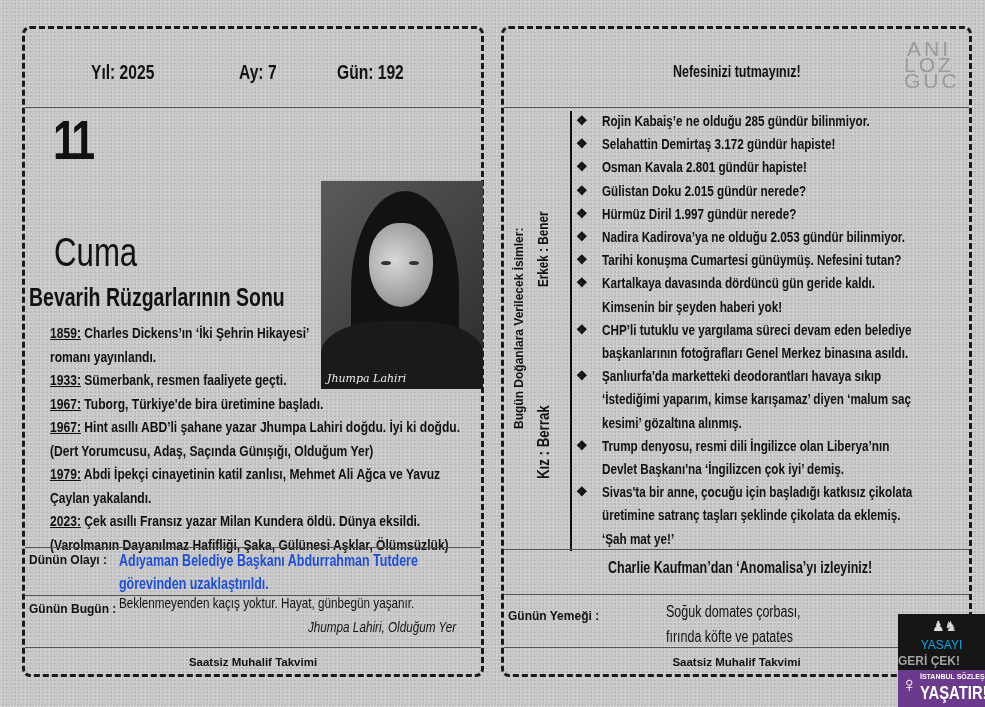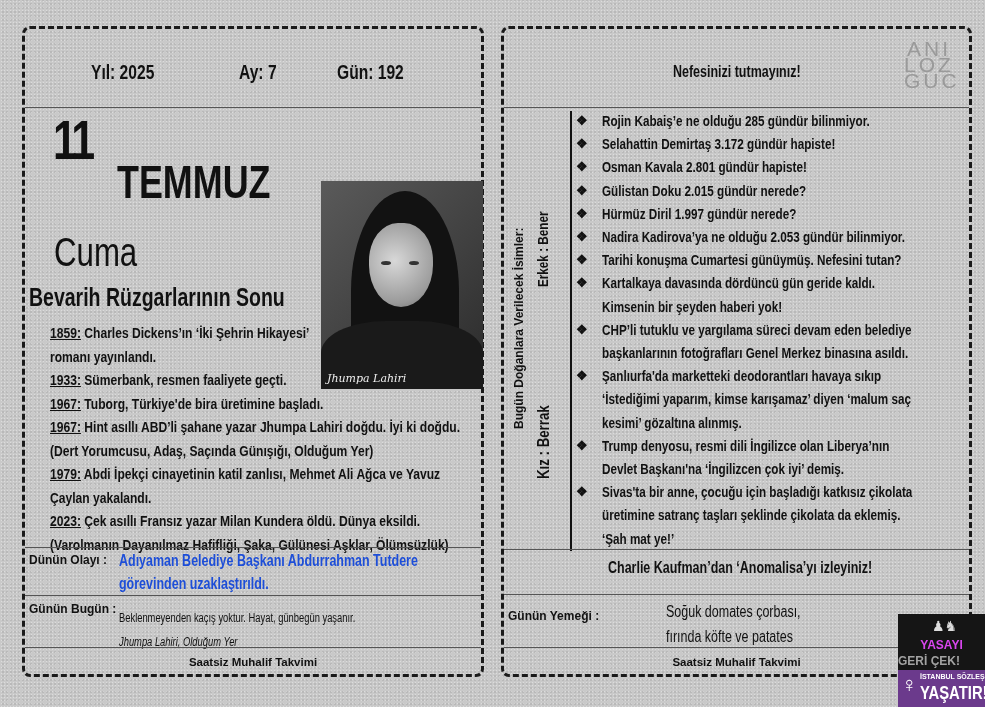--- a/index.html
+++ b/index.html
@@ -55,38 +55,37 @@
   #logo { position:absolute; left:400px; top:12px; width:50px; color:#9a9a9a; font-size:21px; line-height:16px; letter-spacing:3px; text-align:center; }
   #vdiv { position:absolute; left:66px; top:82px; width:2px; height:440px; background:#111; }
   .rot-wrap { position:absolute; transform:rotate(-90deg); transform-origin:left top; white-space:nowrap; }
   .news { position:absolute; left:70px; top:80px; width:395px; font-size:15px; font-weight:bold; line-height:23.2px; }
   .news-item { position:relative; padding-left:28px; }
   .bullet { position:absolute; left:2px; top:0; font-size:13px; }
   .news-text { display:block; width:128%; transform:scaleX(0.78); transform-origin:left top; }
 
   #badge { position:absolute; left:898px; top:614px; width:87px; height:93px; background:#151515; }
   #badge .top { position:absolute; left:0; top:0; width:87px; height:54px; }
-  #badge .yasayi { position:absolute; left:0; right:0; top:24px; text-align:center; color:#d946ef; font-weight:bold; font-size:12px; }
+  #badge .yasayi { position:absolute; left:0; right:0; top:24px; text-align:center; color:#0ea5e9; font-weight:normal; font-size:12px; }
   #badge .geri { position:absolute; left:0; right:0; top:40px; text-align:left; color:#a3a3a3; font-weight:bold; font-size:12px; }
   #badge .bottom { position:absolute; left:0; top:56px; width:87px; height:37px; background:#6b3a8c; }
   #badge .ist { position:absolute; left:22px; top:3px; color:#fff; font-size:7px; font-weight:bold; white-space:nowrap; }
   #badge .yasatir { position:absolute; left:22px; top:12px; color:#fff; font-size:19px; font-weight:bold; white-space:nowrap; }
   #badge .venus { position:absolute; left:3px; top:4px; color:#fff; font-size:22px; line-height:1; }
 </style>
 </head>
 <body>
 
 <div id="left" class="panel">
   <div class="abs hdr-item" style="left:66px;"><span class="narrow">Yıl: 2025</span></div>
   <div class="abs hdr-item" style="left:214px;"><span class="narrow">Ay: 7</span></div>
   <div class="abs hdr-item" style="left:312px;text-align:right;"><span class="narrow">Gün: 192</span></div>
   <div class="hline" style="top:78px;"></div>
 
   <div class="abs" id="daynum"><span class="narrow">11</span></div>
-  <div class="abs" id="month"><span class="narrow">TEMMUZ</span></div>
   <div class="abs" id="weekday"><span class="narrow">Cuma</span></div>
   <div class="abs" id="dtitle"><span class="narrow">Bevarih Rüzgarlarının Sonu</span></div>
 
   <div id="photo">
     <div class="hair"></div>
     <div class="body-dark"></div>
     <div class="face"></div>
     <div class="eye" style="left:60px;"></div>
     <div class="eye" style="left:88px;"></div>
     <div id="photo-caption">Jhumpa Lahiri</div>
@@ -106,21 +105,21 @@
   </div>
 
   <div class="hline" style="top:518px;"></div>
   <div class="abs label-small" style="left:4px; top:524px;"><span>Dünün Olayı</span> :</div>
   <div class="abs red" style="left:94px; top:520px; font-size:16px; font-weight:bold; line-height:23px;">
     <div><span class="narrow">Adıyaman Belediye Başkanı Abdurrahman Tutdere</span></div>
     <div><span class="narrow">görevinden uzaklaştırıldı.</span></div>
   </div>
   <div class="hline" style="top:566px;"></div>
   <div class="abs label-small" style="left:4px; top:573px;"><span>Günün Bugün</span> :</div>
-  <div class="abs" style="left:94px; top:577px; font-size:12px; line-height:24px;">
+  <div class="abs" style="left:94px; top:562px; font-size:15px; line-height:24px;text-align:right;">
     <div><span class="narrow">Beklenmeyenden  kaçış yoktur. Hayat, günbegün yaşanır.</span></div>
     <div style="font-style:italic;"><span class="narrow">Jhumpa Lahiri, Olduğum Yer</span></div>
   </div>
   <div class="hline" style="top:618px;"></div>
   <div class="abs label-small" style="left:0; right:0; top:627px; text-align:center; font-size:11.5px;">Saatsiz Muhalif Takvimi</div>
 </div>
 
 <div id="right" class="panel">
   <div class="abs" id="slogan"><span class="narrow-c">Nefesinizi tutmayınız!</span></div>
   <div id="logo">

